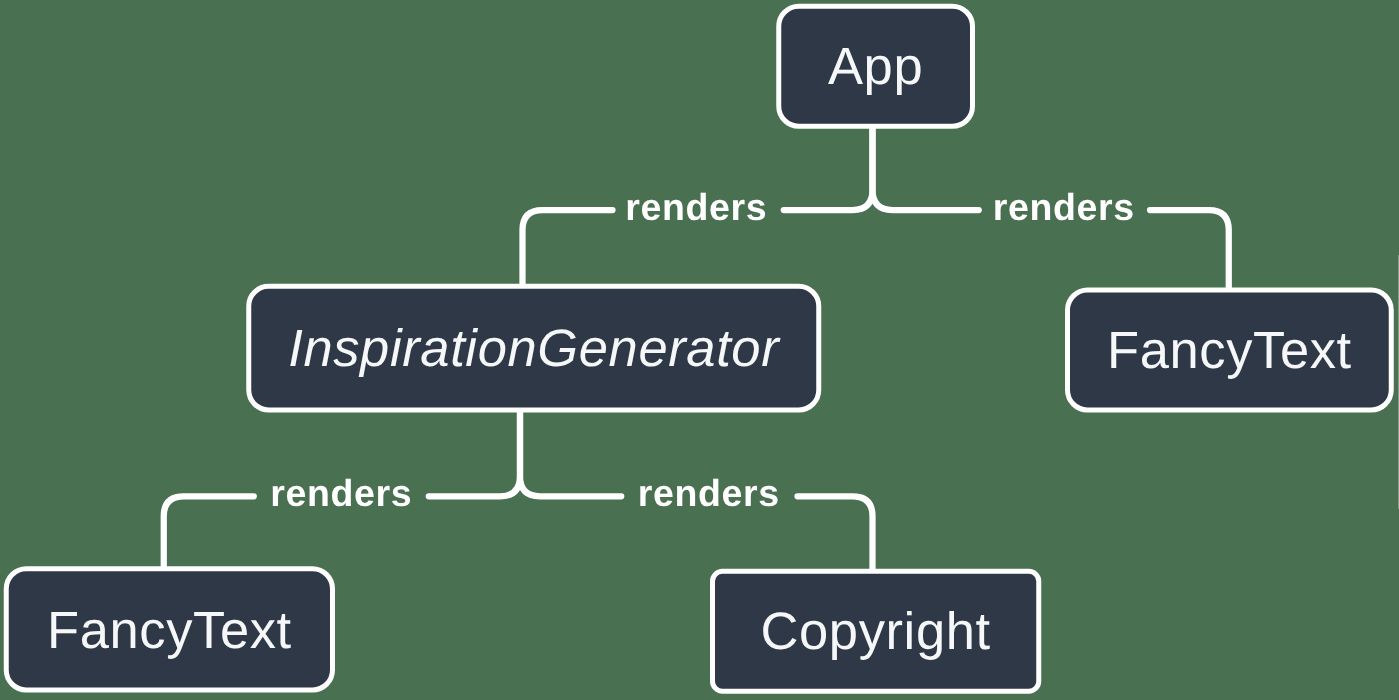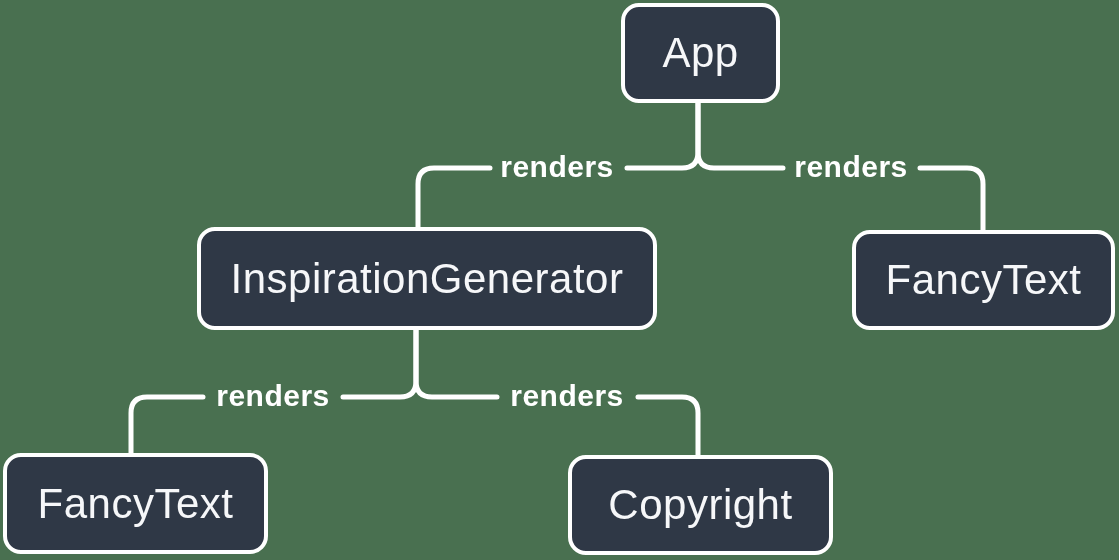--- a/index.html
+++ b/index.html
@@ -52,24 +52,24 @@
     transform: translate(-50%, -54%);
     color: var(--edge);
     font-size: 30px;
     font-weight: 700;
     letter-spacing: 0.5px;
     white-space: nowrap;
     text-align: right;
   }
   
   .node-app       { left: 621px; top: 3px;   width: 159px; height: 100px; }
-  .node-ig        { left: 197px; top: 227px; width: 460px; height: 103px; }
+  .node-ig        { left: 197px; top: 227px; width: 460px; height: 103px; font-style: italic; }
   .node-ft-right  { left: 852px; top: 230px; width: 263px; height: 100px; }
   .node-ft-left   { left: 3px;   top: 453px; width: 265px; height: 101px; }
-  .node-copyright { left: 568px; top: 455px; width: 265px; height: 100px; }
+  .node-copyright { left: 568px; top: 455px; width: 265px; height: 100px; border-radius: 10px; }
   
   .edge-label-1 { left: 557px; top: 168px; }
   .edge-label-2 { left: 851px; top: 168px; }
   .edge-label-3 { left: 273px; top: 397px; }
   .edge-label-4 { left: 567px; top: 397px; }
 </style>
 </head>
 <body>
 
 <div class="stage">

